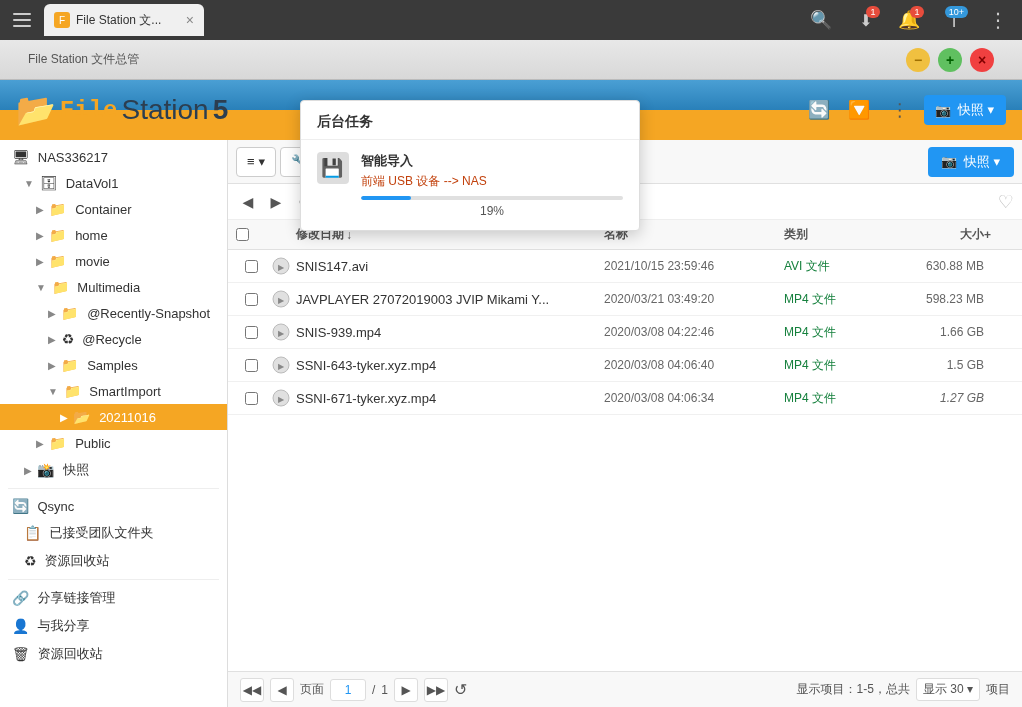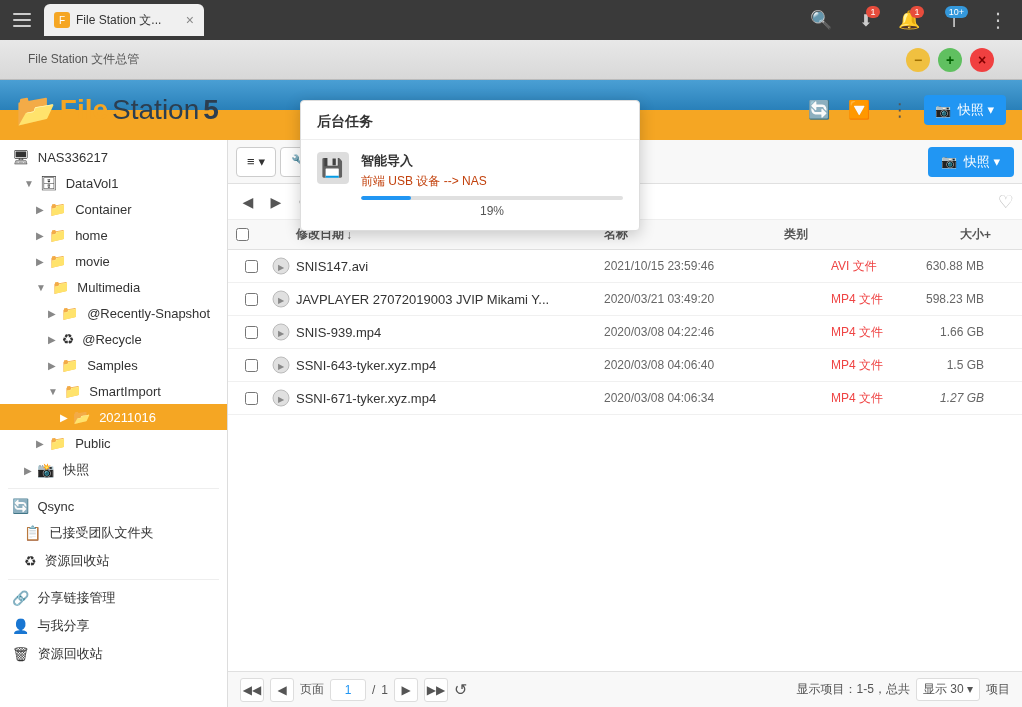--- a/index.html
+++ b/index.html
@@ -85,21 +85,21 @@
       background: linear-gradient(180deg, #4a9fd4 0%, #2980b9 50%, #f5a623 50%, #f5a623 100%);
       display: flex;
       align-items: center;
       padding: 0 16px;
       position: relative;
     }
     .app-logo {
       display: flex; align-items: center; gap: 4px;
     }
     .logo-folder { font-size: 32px; color: #f5a623; line-height: 1; }
-    .logo-text-file { font-size: 28px; font-weight: bold; color: #f5a623; }
+    .logo-text-file { font-size: 24px; font-weight: bold; color: #f5a623; font-family: Liberation Mono, monospace; }
     .logo-text-station { font-size: 28px; font-weight: normal; color: #2c3e50; }
     .logo-number { font-size: 28px; font-weight: bold; color: #2c3e50; }
 
     
     .app-toolbar-right {
       margin-left: auto;
       display: flex; align-items: center; gap: 8px;
     }
     .app-toolbar-icon {
       width: 32px; height: 32px;
@@ -232,21 +232,21 @@
       grid-template-columns: 30px 30px 1fr 180px 100px 100px 30px;
       padding: 6px 8px;
       border-bottom: 1px solid #f0f0f0;
       align-items: center;
       cursor: pointer;
       font-size: 13px;
     }
     .file-icon { font-size: 16px; color: #888; display: flex; align-items: center; justify-content: center; }
     .file-name { color: #333; overflow: hidden; text-overflow: ellipsis; white-space: nowrap; }
     .file-date { color: #666; font-size: 12px; }
-    .file-type { color: #ef4444; font-size: 12px; margin-left: 47px; }
+    .file-type { color: #15803d; font-size: 12px; }
     .file-size { color: #666; font-size: 12px; text-align: right; }
 
     
     .pagination-bar {
       height: 36px;
       background: #f8f8f8;
       border-top: 1px solid #e0e0e0;
       display: flex;
       align-items: center;
       padding: 0 12px;

